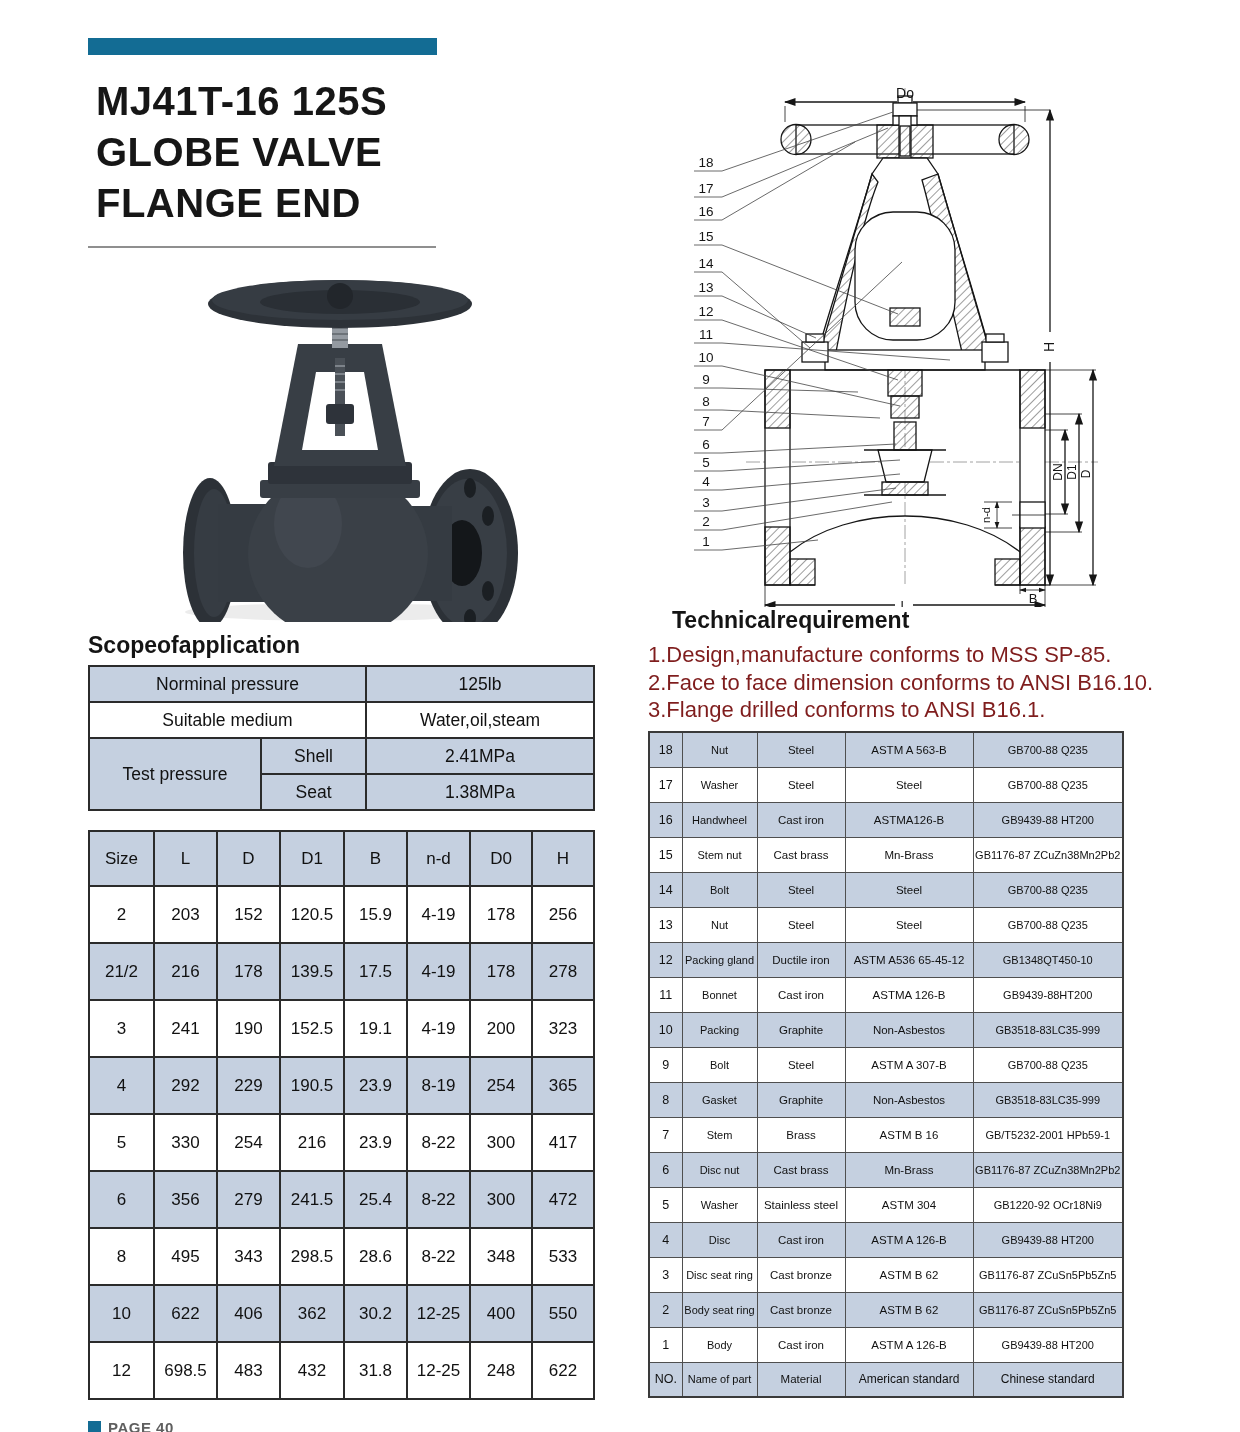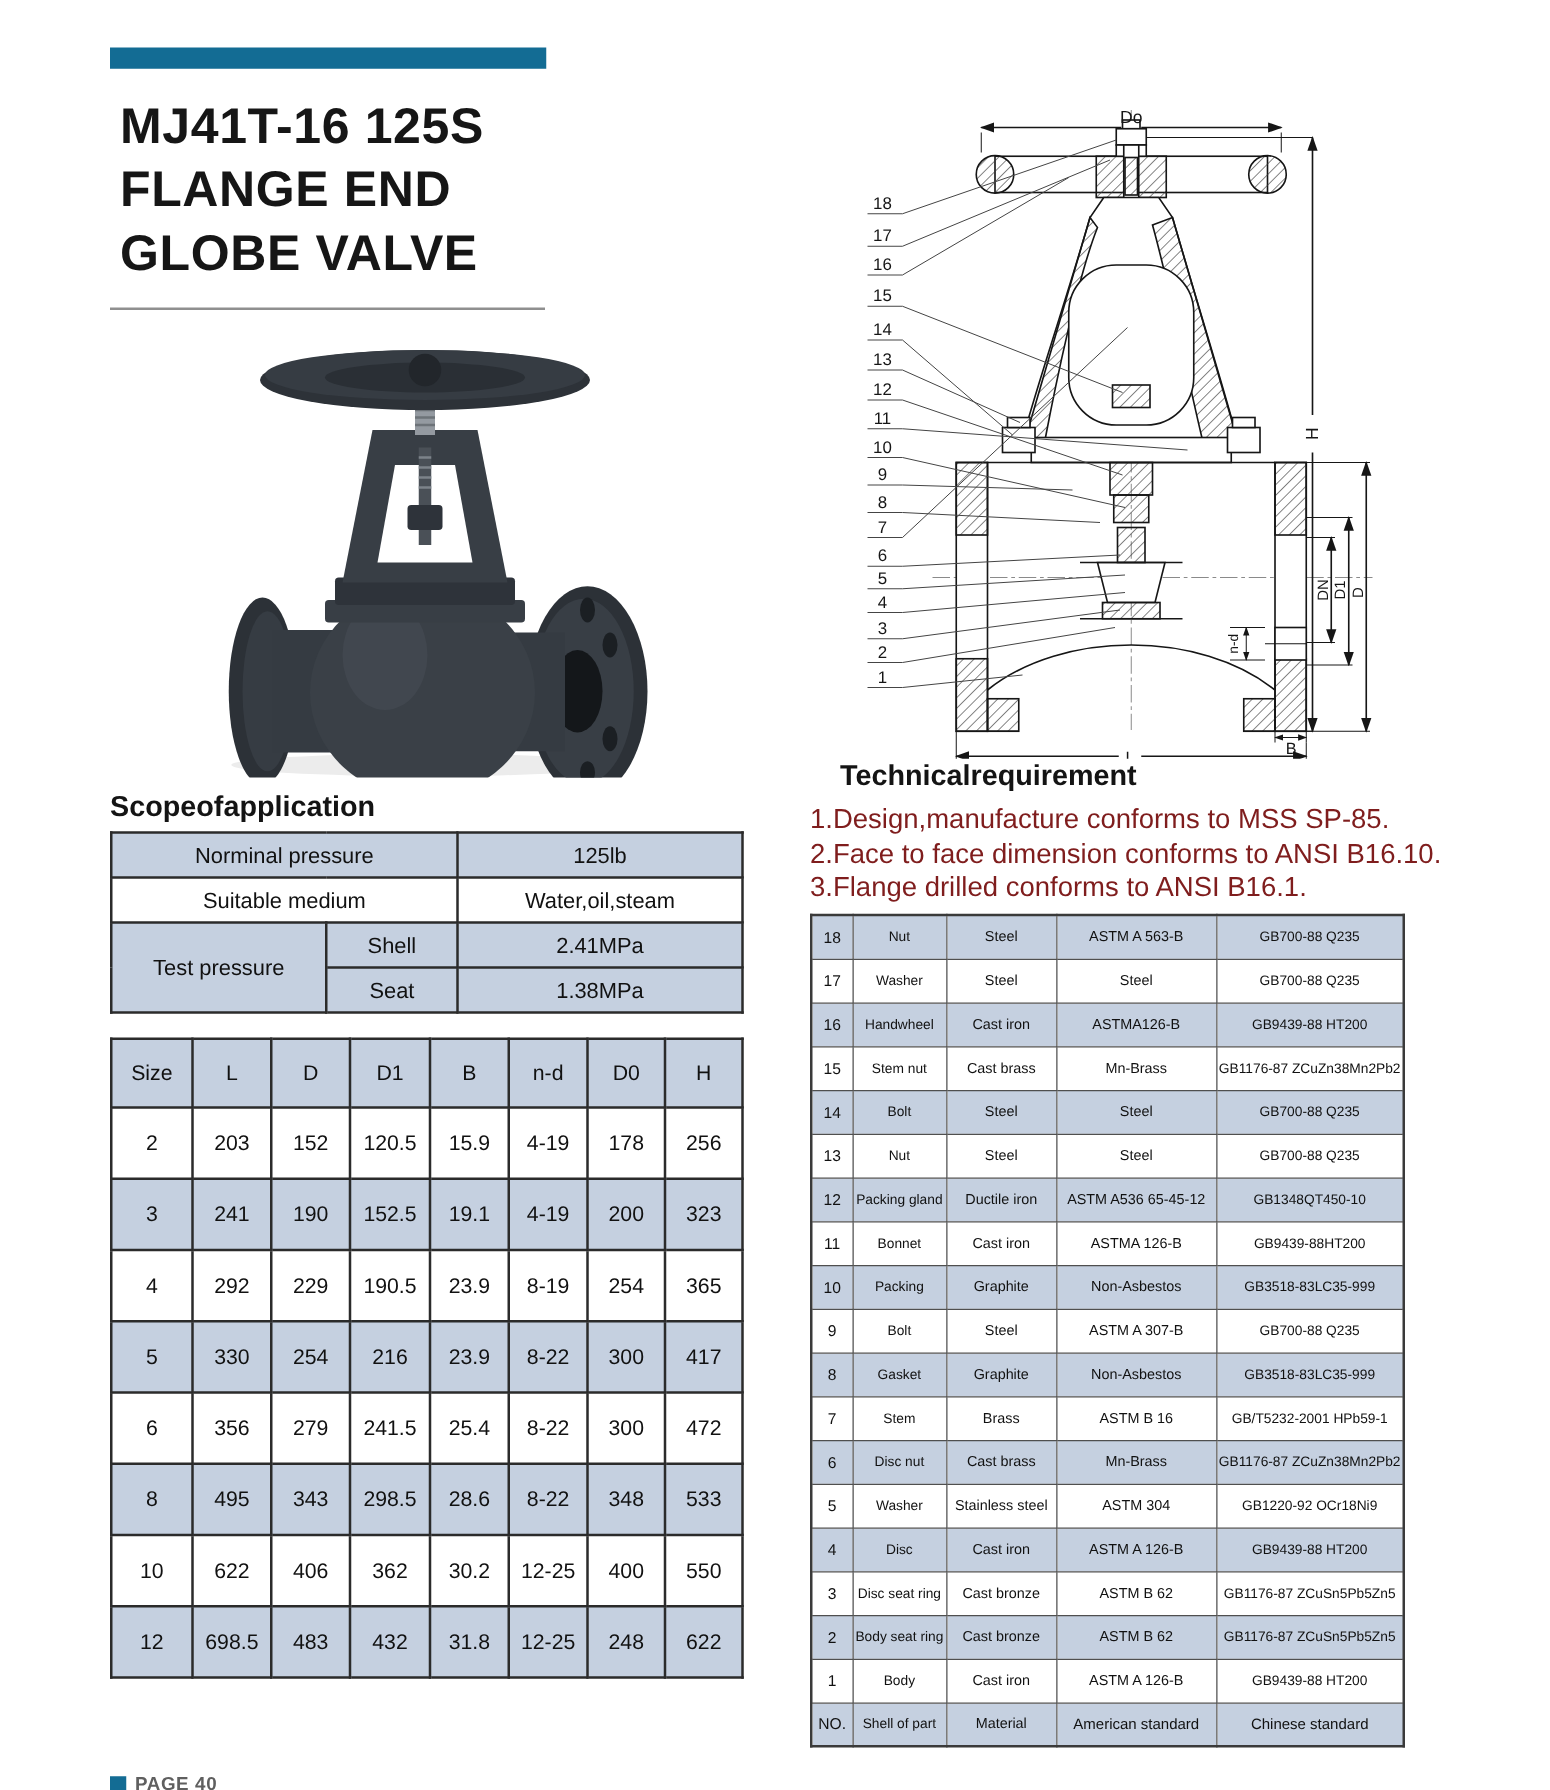--- a/index.html
+++ b/index.html
@@ -61,22 +61,22 @@
 </style>
 </head>
 <body>
 
 <div class="page">
 
   <div class="accent-bar"></div>
 
   <div class="title">
     <div>MJ41T-16 125S</div>
+    <div>GLOBE VALVE</div>
     <div>FLANGE END</div>
-    <div>GLOBE VALVE</div>
   </div>
 
   <div class="title-rule"></div>
 
   <svg class="photo" viewBox="0 0 400 356">
     <ellipse cx="200" cy="346" rx="155" ry="9" fill="#ececec"></ellipse>
 
     <ellipse cx="330" cy="287" rx="48" ry="84" fill="#2c3137"></ellipse>
     <ellipse cx="327" cy="287" rx="40" ry="74" fill="#383e45"></ellipse>
     <ellipse cx="322" cy="287" rx="20" ry="33" fill="#14171a"></ellipse>
@@ -171,20 +171,30 @@
     <tbody>
         <tr>
           <td>2</td>
           <td>203</td>
           <td>152</td>
           <td>120.5</td>
           <td>15.9</td>
           <td>4-19</td>
           <td>178</td>
           <td>256</td>
+        </tr>
+        <tr>
+          <td>21/2</td>
+          <td>216</td>
+          <td>178</td>
+          <td>139.5</td>
+          <td>17.5</td>
+          <td>4-19</td>
+          <td>178</td>
+          <td>278</td>
         </tr>
         <tr>
           <td>3</td>
           <td>241</td>
           <td>190</td>
           <td>152.5</td>
           <td>19.1</td>
           <td>4-19</td>
           <td>200</td>
           <td>323</td>
@@ -559,21 +569,21 @@
           <td>1</td>
           <td>Body</td>
           <td>Cast iron</td>
           <td>ASTM A 126-B</td>
           <td>GB9439-88 HT200</td>
         </tr>
       </tbody>
     <tfoot>
       <tr>
         <td>NO.</td>
-        <td>Shell of part</td>
+        <td>Name of part</td>
         <td>Material</td>
         <td>American standard</td>
         <td>Chinese standard</td>
       </tr>
     </tfoot>
   </table>
 
   <div class="footer">
     <div class="sq"></div>
     <div class="txt">PAGE 40</div>

